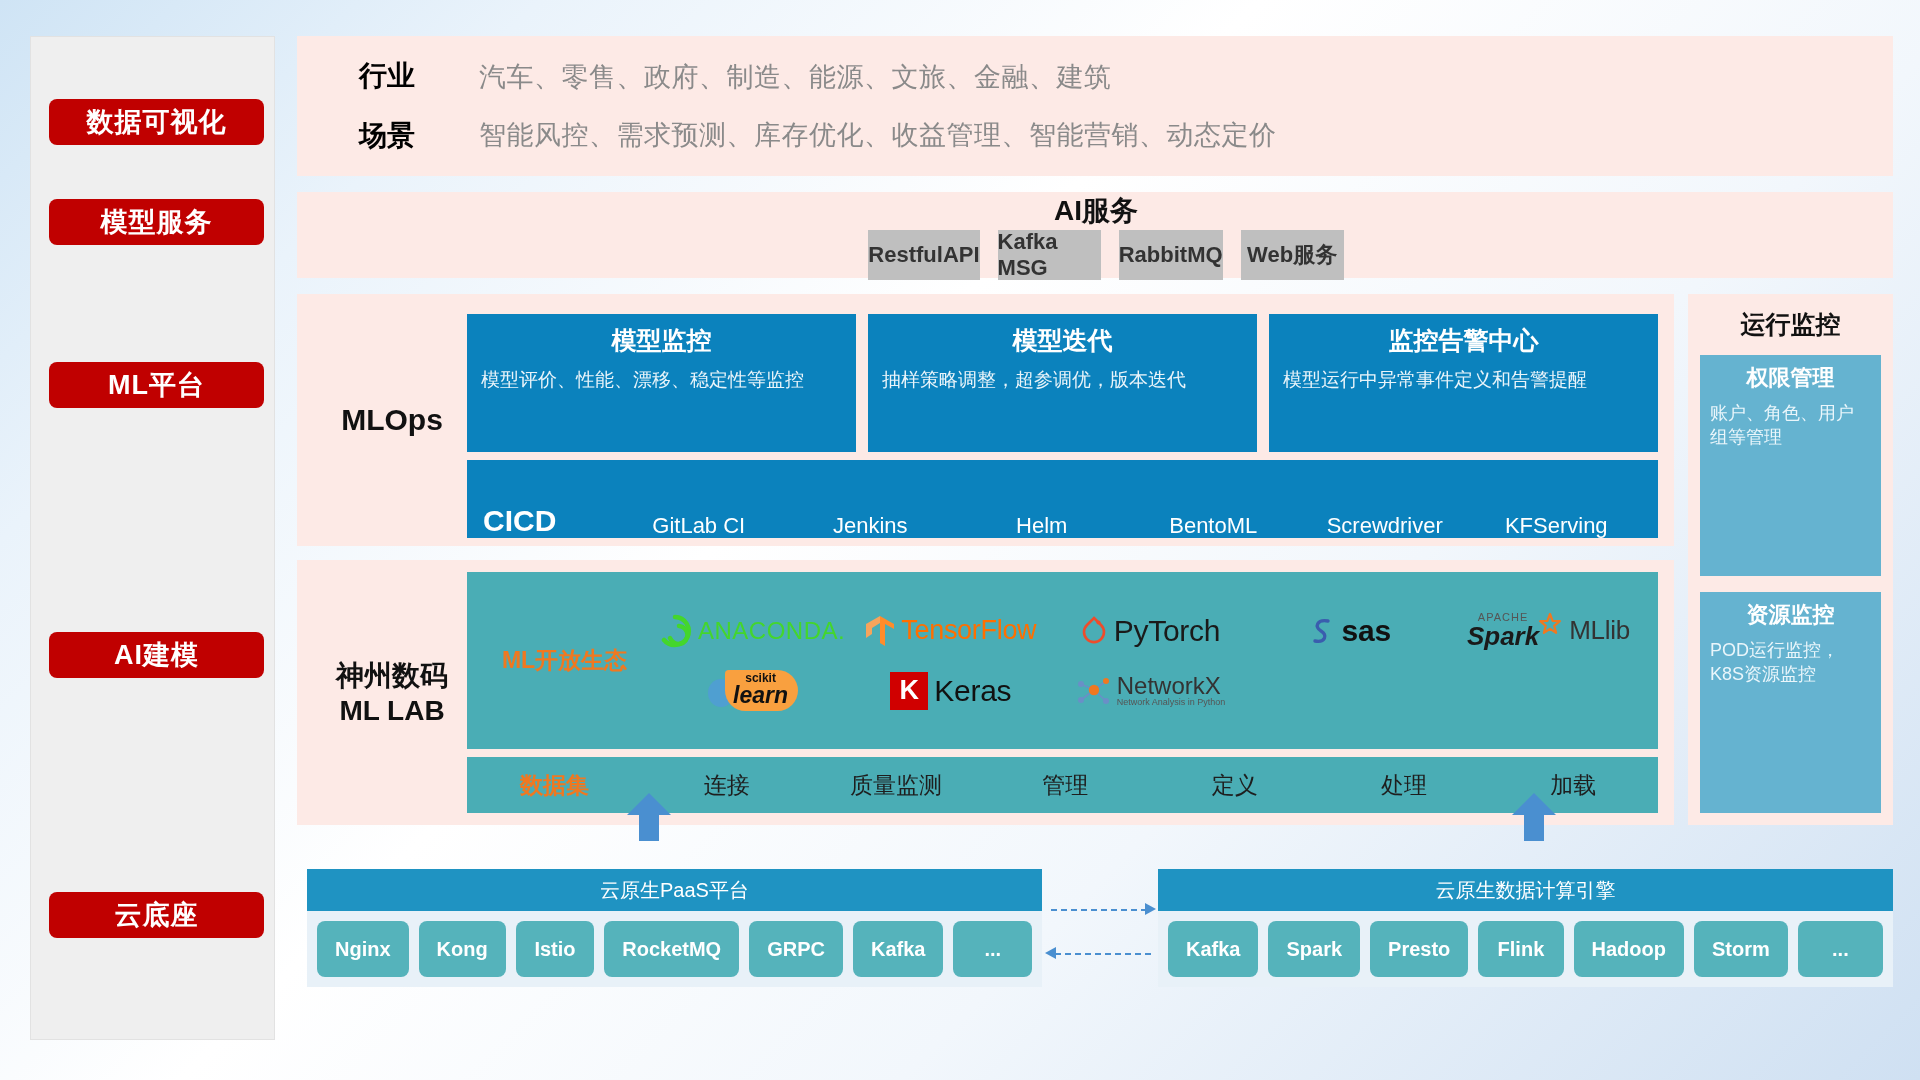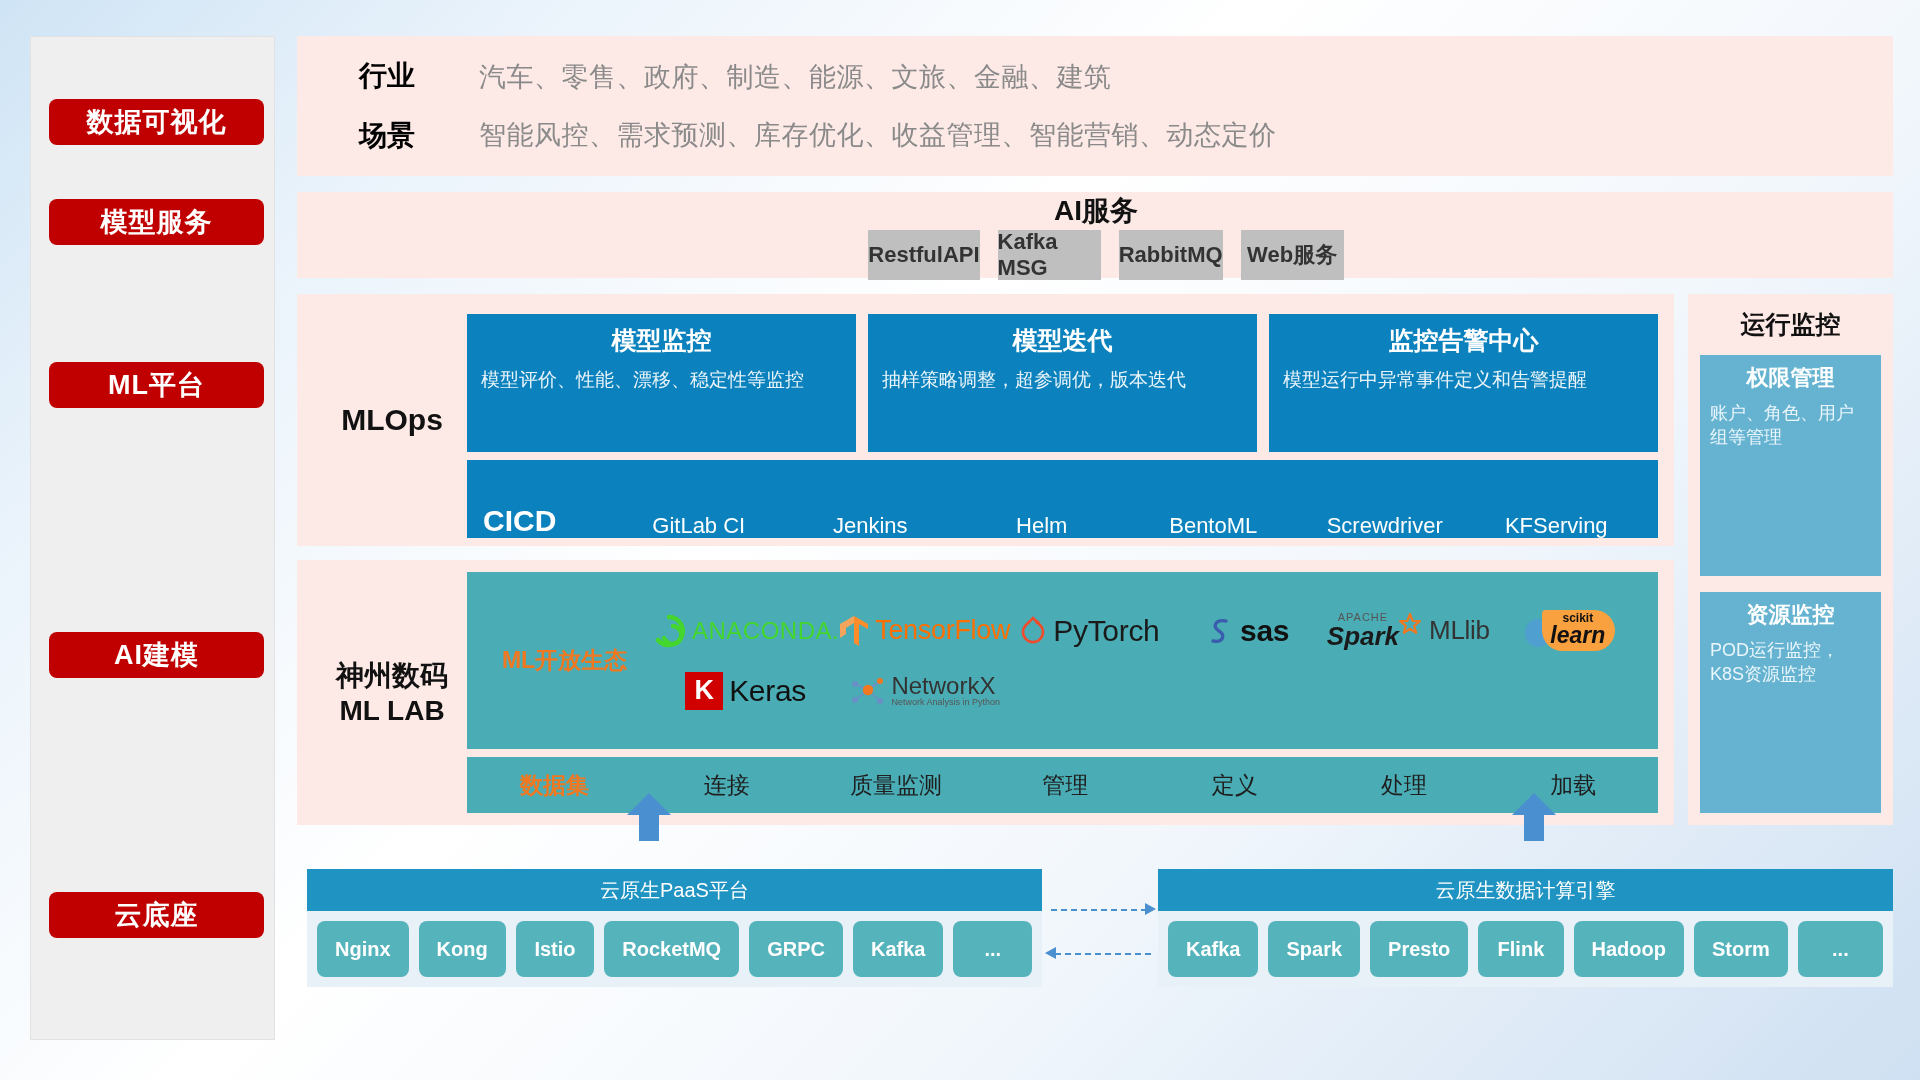--- a/index.html
+++ b/index.html
@@ -186,21 +186,21 @@
     min-height: 128px;
   }
   #eco-row .eco-title {
     width: 175px; flex: 0 0 175px;
     color: #f07820; font-size: 23px; font-weight: bold;
     text-align: center;
   }
   #eco-logos {
     flex: 1;
     display: grid;
-    grid-template-columns: repeat(6, 1fr);
+    grid-template-columns: repeat(5, 1fr);
     grid-template-rows: 1fr 1fr;
     align-items: center;
     justify-items: center;
     row-gap: 19px;
   }
   .logo { display: flex; align-items: center; gap: 6px; }
   .logo-txt { font-size: 27px; letter-spacing: -.3px; }
 
   #ds-row {
     height: 56px;

